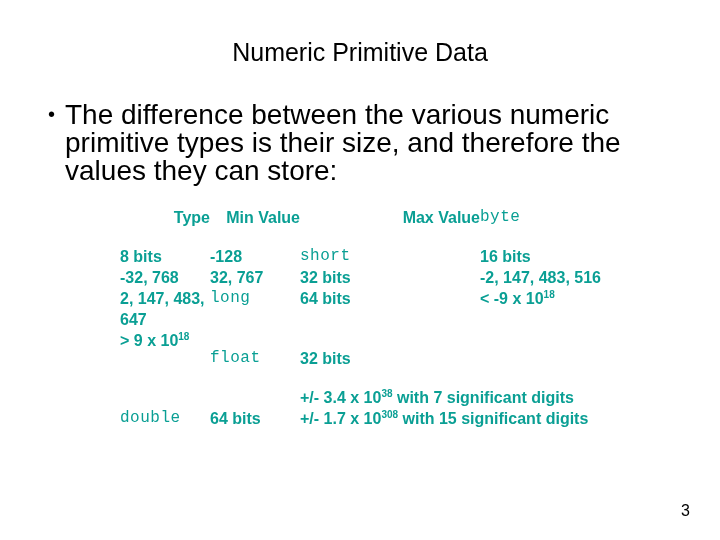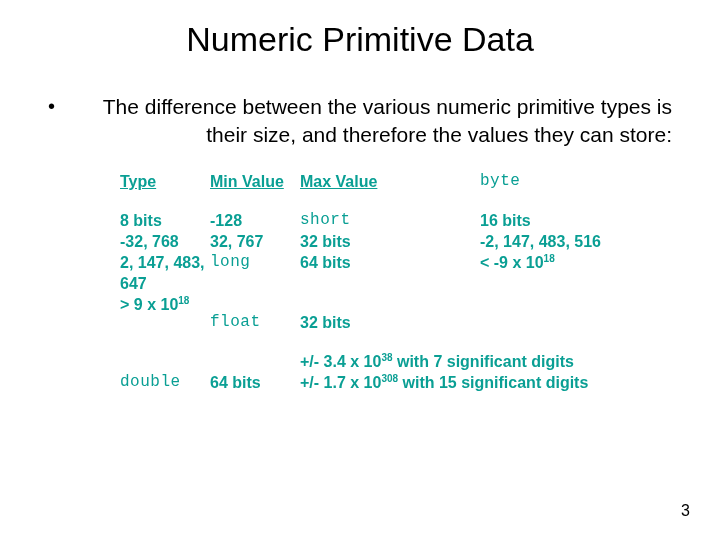--- a/index.html
+++ b/index.html
@@ -6,58 +6,57 @@
   body {
     width: 720px;
     height: 540px;
     background: #ffffff;
     font-family: Arial, Helvetica, sans-serif;
     color: #000;
     position: relative;
     overflow: hidden;
   }
   .title {
-    font-size: 34px;
+    font-size: 25px;
     text-align: center;
-    margin-top: 20px;
+    margin-top: 38px;
     font-weight: 400;
   }
   .bullet-block {
     margin: 34px 48px 0 48px;
   }
   .bullet-row {
     display: flex;
     align-items: flex-start;
     gap: 10px;
   }
   .bullet-dot {
     font-size: 20px;
     line-height: 26px;
   }
   .bullet-text {
-    font-size: 21px;
+    font-size: 28px;
     line-height: 28px;
-    text-align: right;
   }
   .table {
     margin: 22px 0 0 120px;
     width: 556px;
     display: grid;
     grid-template-columns: 90px 90px 180px 196px;
     column-gap: 0;
     row-gap: 0;
     color: #0a9f94;
     font-family: "Segoe UI", Arial, sans-serif;
     font-size: 16px;
     line-height: 21px;
     font-weight: 700;
   }
   .hdr {
-    text-decoration: underline;
     padding-bottom: 18px;
+    text-align: right;
   }
   .cell-type {
     font-family: "Courier New", monospace;
     font-weight: 400;
     letter-spacing: 0.5px;
   }
   .section {
     padding-top: 18px;
   }
   sup {

